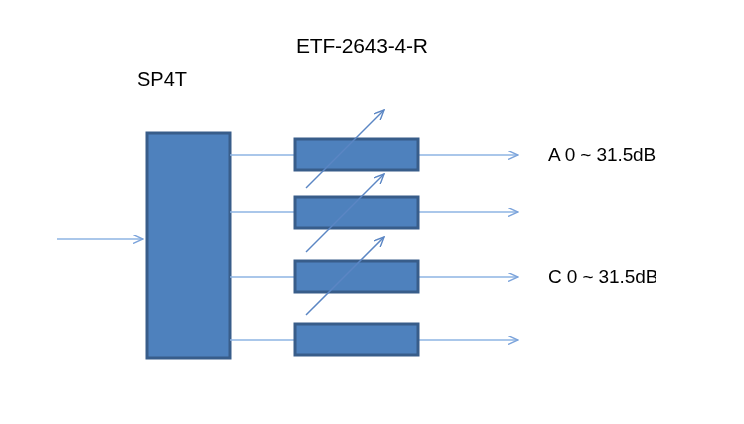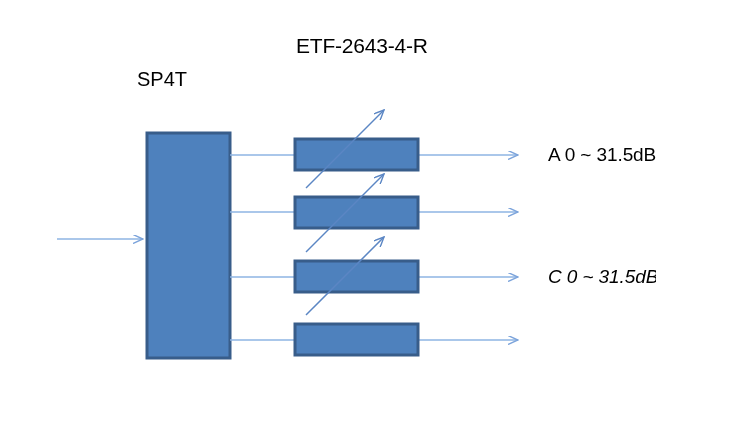--- a/index.html
+++ b/index.html
@@ -43,21 +43,21 @@
     left: 137px;
     top: 97px;
     font-size: 20px;
   }
   .out-label {
     font-size: 19px;
     letter-spacing: -0.1px;
   }
   #out-label-0 { left: 548px; top: 144px; }
   #out-label-1 { left: 548px; top: 202px; }
-  #out-label-2 { left: 548px; top: 266px; font-style: italic; }
+  #out-label-2 { left: 548px; top: 266px; }
   #out-label-3 { left: 554px; top: 329px; }
 </style>
 </head>
 <body>
 
 <div id="canvas">
 
   <svg id="wiring" viewBox="0 0 744 424">
     <defs>
       <marker id="ah" markerWidth="11" markerHeight="9" refX="10" refY="4.5" orient="auto" markerUnits="userSpaceOnUse">

